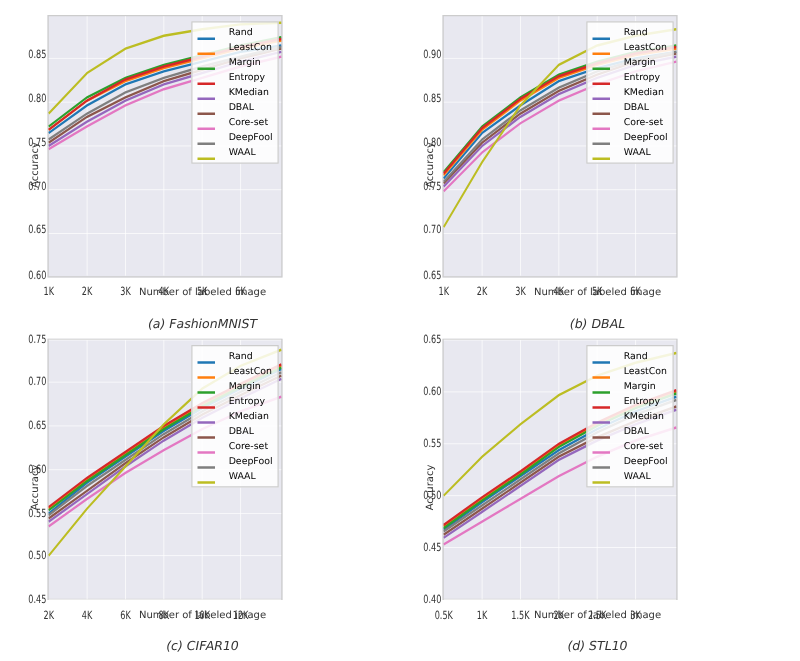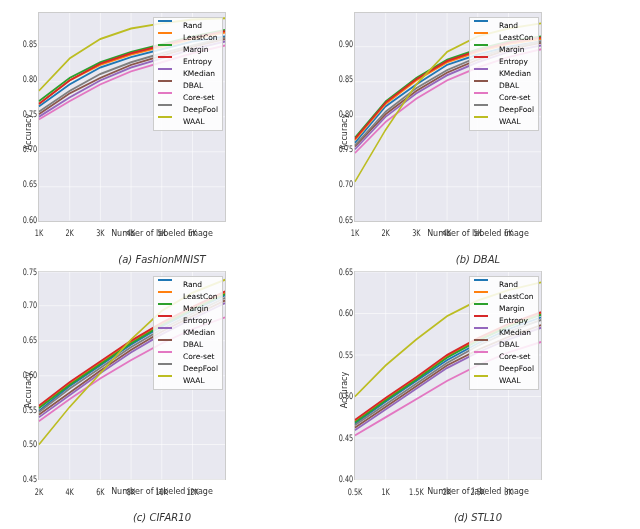--- a/index.html
+++ b/index.html
@@ -69,21 +69,21 @@
       right: 2px;
       top: 4px;
       background: rgba(255,255,255,0.85);
       border: 1px solid #ccc;
       padding: 2px 4px;
       font-size: 7.5px;
       line-height: 1.6;
     }
     .legend-item {
       display: flex;
-      align-items: flex-start;
+      align-items: flex-end;
       gap: 11px;
     }
     .legend-line {
       width: 14px;
       height: 2px;
       display: inline-block;
       flex-shrink: 0;
     }
     svg.chart-svg {
       width: 100%;

